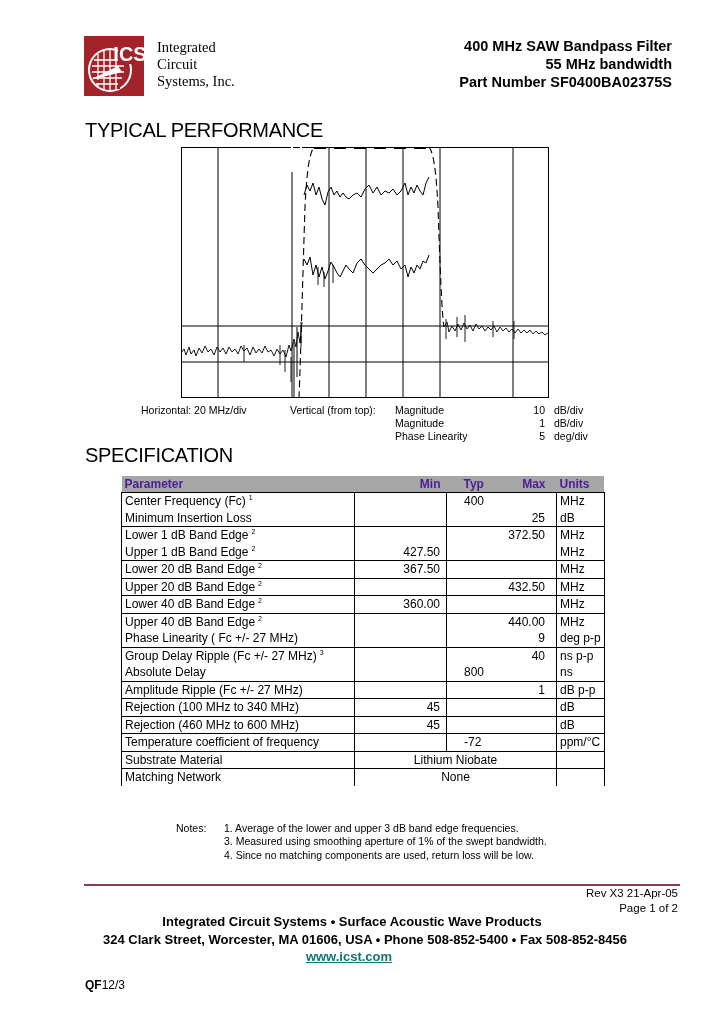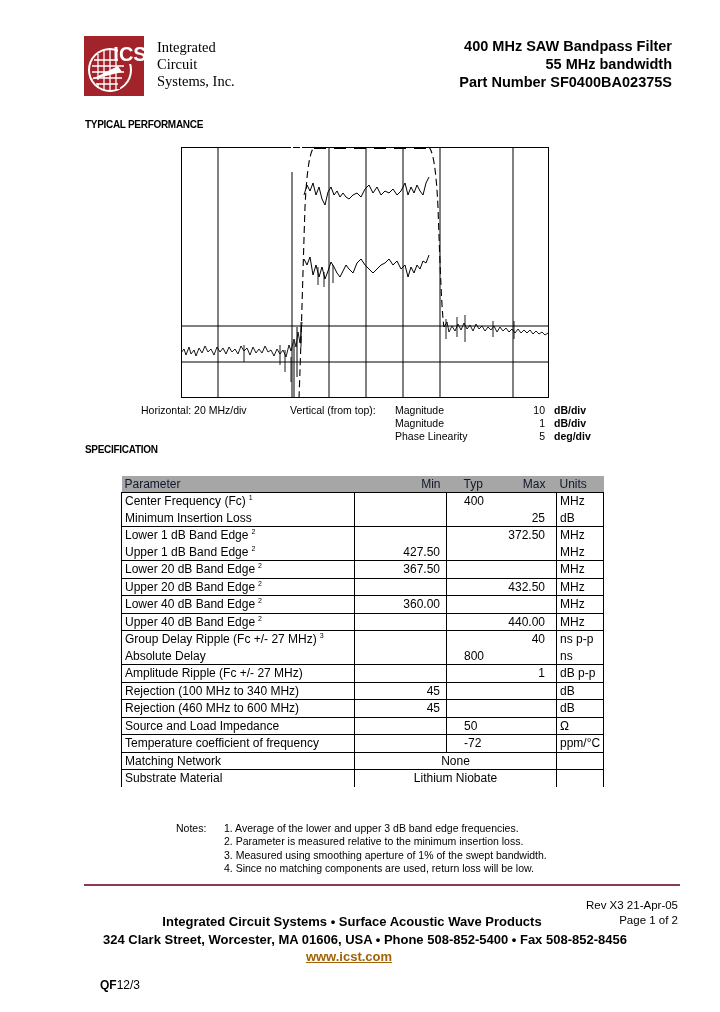--- a/index.html
+++ b/index.html
@@ -7,44 +7,44 @@
       width: 720px; height: 1012px; position: relative; overflow: hidden;
       font-family: "Liberation Sans", sans-serif; color: #000;
     }
     .abs { position: absolute; }
 
     
     .logo { left: 84px; top: 36px; width: 60px; height: 60px; }
     .company { left: 157px; top: 39px; font-family: "Liberation Serif", serif; font-size: 14.5px; line-height: 17px; }
     .title-block { right: 48px; top: 37px; text-align: right; font-weight: bold; font-size: 14.5px; line-height: 18px; }
 
-    .section-title { font-weight: bold; font-size: 10px; letter-spacing: -0.3px; }
+    .section-title { font-weight: normal; font-size: 20px; letter-spacing: -0.3px; }
     .perf-title { left: 85px; top: 119px; }
     .spec-title { left: 85px; top: 444px; }
 
     
     .chart { left: 181px; top: 147px; width: 368px; height: 251px; }
 
     .chart-legend { font-size: 10.5px; line-height: 13px; }
     .leg-h { left: 141px; top: 404px; }
     .leg-v { left: 290px; top: 404px; }
     .leg-items { left: 395px; top: 404px; }
     .leg-row { display: flex; }
     .leg-row .n { width: 120px; }
     .leg-row .v { width: 30px; text-align: right; }
-    .leg-row .u { margin-left: 9px; font-weight: bold; }
+    .leg-row .u { margin-left: 9px; }
 
     
     .spec-table {
       left: 121px; top: 476px; border-collapse: collapse;
       font-size: 12px; table-layout: fixed;
     }
     .spec-table td, .spec-table th { padding: 0 3px; height: 16.5px; line-height: 16px; white-space: nowrap; }
     .spec-table th {
-      background: #a6a6a6; color: #0f172a; font-weight: normal; text-align: left; height: 15px;
+      background: #a6a6a6; color: #4c1d95; font-weight: bold; text-align: left; height: 15px;
     }
     .spec-table th.r { text-align: right; }
     .spec-table th.c { text-align: left; }
     .col-p { width: 233px; }
     .col-min { width: 92px; }
     .col-typ { width: 55px; }
     .col-max { width: 55px; }
     .col-u { width: 47px; }
     .spec-table td { border-left: 1px solid #000; border-right: 1px solid #000; }
     .spec-table td.p { text-align: left; }
@@ -58,27 +58,27 @@
     .spec-table tr.top td { border-top: 1px solid #000; }
     .spec-table tr:last-child td { border-bottom: none; }
     sup { font-size: 7px; vertical-align: top; position: relative; top: -3px; margin-left: 3px; }
 
     
     .notes { left: 142px; top: 822px; font-size: 10.5px; line-height: 13.3px; display: flex; margin-left: 34px; }
     .notes .label { width: 48px; }
 
     
     .footer-rule { left: 84px; top: 884px; width: 596px; height: 2px; background: #8a3a57; }
-    .rev { right: 42px; top: 886px; text-align: right; font-size: 11.5px; line-height: 14.5px; margin-top: 12px; }
+    .rev { right: 42px; top: 886px; text-align: right; font-size: 11.5px; line-height: 14.5px; }
     .foot-line1 { left: 0; width: 680px; top: 914px; text-align: center; font-weight: bold; font-size: 13px; padding-left: 24px; box-sizing: border-box; }
     .foot-line2 { left: 0; width: 720px; top: 932px; text-align: center; font-weight: bold; font-size: 13px; padding-left: 10px; box-sizing: border-box; }
     .foot-url { left: 0; width: 680px; top: 949px; text-align: center; font-weight: bold; font-size: 13px; padding-left: 18px; box-sizing: border-box; }
-    .foot-url a { color: #a16207; text-decoration: underline; }
+    .foot-url a { color: #0f766e; text-decoration: underline; }
     .form-id { left: 85px; top: 978px; font-size: 12px; }
-    .form-id b { font-weight: bold; margin-left: 15px; }
+    .form-id b { font-weight: bold; }
   </style>
 </head>
 <body>
 
 <svg class="abs logo" viewBox="0 0 60 60">
   <rect x="0" y="0" width="60" height="60" fill="#a3232b"></rect>
   <circle cx="26" cy="34" r="22" fill="#ffffff"></circle>
   <circle cx="26" cy="34" r="20" fill="#a3232b"></circle>
   <g stroke="#ffffff" stroke-width="1.3" fill="none">
     <path d="M10 24 H40 M8 30 H40 M8 36 H40 M9 42 H38 M12 48 H34"></path>
@@ -227,20 +227,27 @@
         <td class="max"></td>
         <td class="u">MHz</td>
       </tr>
       <tr class="top">
         <td class="p"><span>Upper 40 dB Band Edge</span><sup>2</sup></td>
         <td class="min"></td>
         <td class="typ"></td>
         <td class="max">440.00</td>
         <td class="u">MHz</td>
       </tr>
+      <tr>
+        <td class="p"><span>Phase Linearity ( Fc +/- 27 MHz)</span></td>
+        <td class="min"></td>
+        <td class="typ"></td>
+        <td class="max">9</td>
+        <td class="u">deg p-p</td>
+      </tr>
       <tr class="top">
         <td class="p"><span>Group Delay Ripple (Fc +/- 27 MHz)</span><sup>3</sup></td>
         <td class="min"></td>
         <td class="typ"></td>
         <td class="max">40</td>
         <td class="u">ns p-p</td>
       </tr>
       <tr>
         <td class="p"><span>Absolute Delay</span></td>
         <td class="min"></td>
@@ -263,51 +270,43 @@
         <td class="u">dB</td>
       </tr>
       <tr class="top">
         <td class="p"><span>Rejection (460 MHz to 600 MHz)</span></td>
         <td class="min">45</td>
         <td class="typ"></td>
         <td class="max"></td>
         <td class="u">dB</td>
       </tr>
       <tr class="top">
-        <td class="p"><span>Source and Load Impedance</span></td>
-        <td class="min"></td>
-        <td class="typ">50</td>
-        <td class="max"></td>
-        <td class="u">Ω</td>
-      </tr>
-      <tr class="top">
         <td class="p"><span>Temperature coefficient of frequency</span></td>
         <td class="min"></td>
         <td class="typ">-72</td>
         <td class="max"></td>
         <td class="u">ppm/°C</td>
+      </tr>
+      <tr class="top">
+        <td class="p"><span>Substrate Material</span></td>
+        <td colspan="3" class="span" style="border-left: none;">Lithium Niobate</td>
+        <td class="u"></td>
       </tr>
       <tr class="top">
         <td class="p"><span>Matching Network</span></td>
         <td colspan="3" class="span" style="border-left: none;">None</td>
-        <td class="u"></td>
-      </tr>
-      <tr class="top">
-        <td class="p"><span>Substrate Material</span></td>
-        <td colspan="3" class="span" style="border-left: none;">Lithium Niobate</td>
         <td class="u"></td>
       </tr>
     </tbody>
 </table>
 
 <div class="abs notes">
   <div class="label">Notes:</div>
   <div>
     <div>1. Average of the lower and upper 3 dB band edge frequencies.</div>
-    <div>2. Parameter is measured relative to the minimum insertion loss.</div>
     <div>3. Measured using smoothing aperture of 1% of the swept bandwidth.</div>
     <div>4. Since no matching components are used, return loss will be low.</div>
   </div>
 </div>
 
 <div class="abs footer-rule"></div>
 <div class="abs rev">
   <div>Rev X3  21-Apr-05</div>
   <div>Page 1 of 2</div>
 </div>

